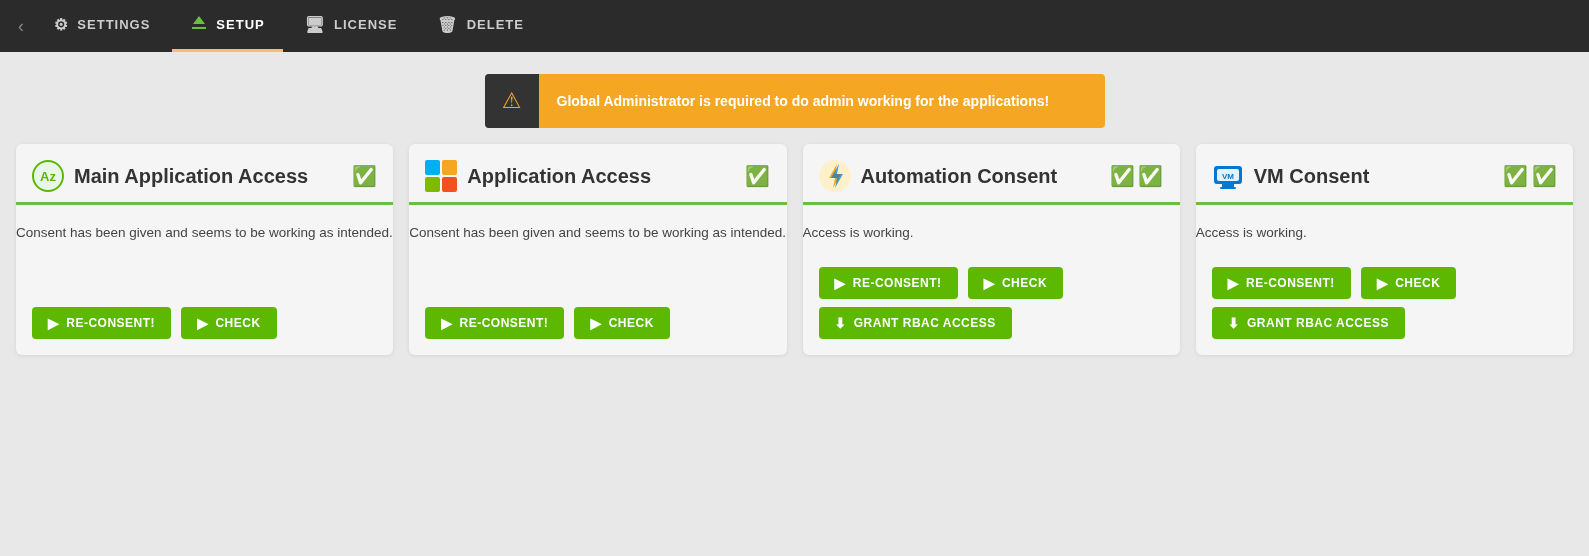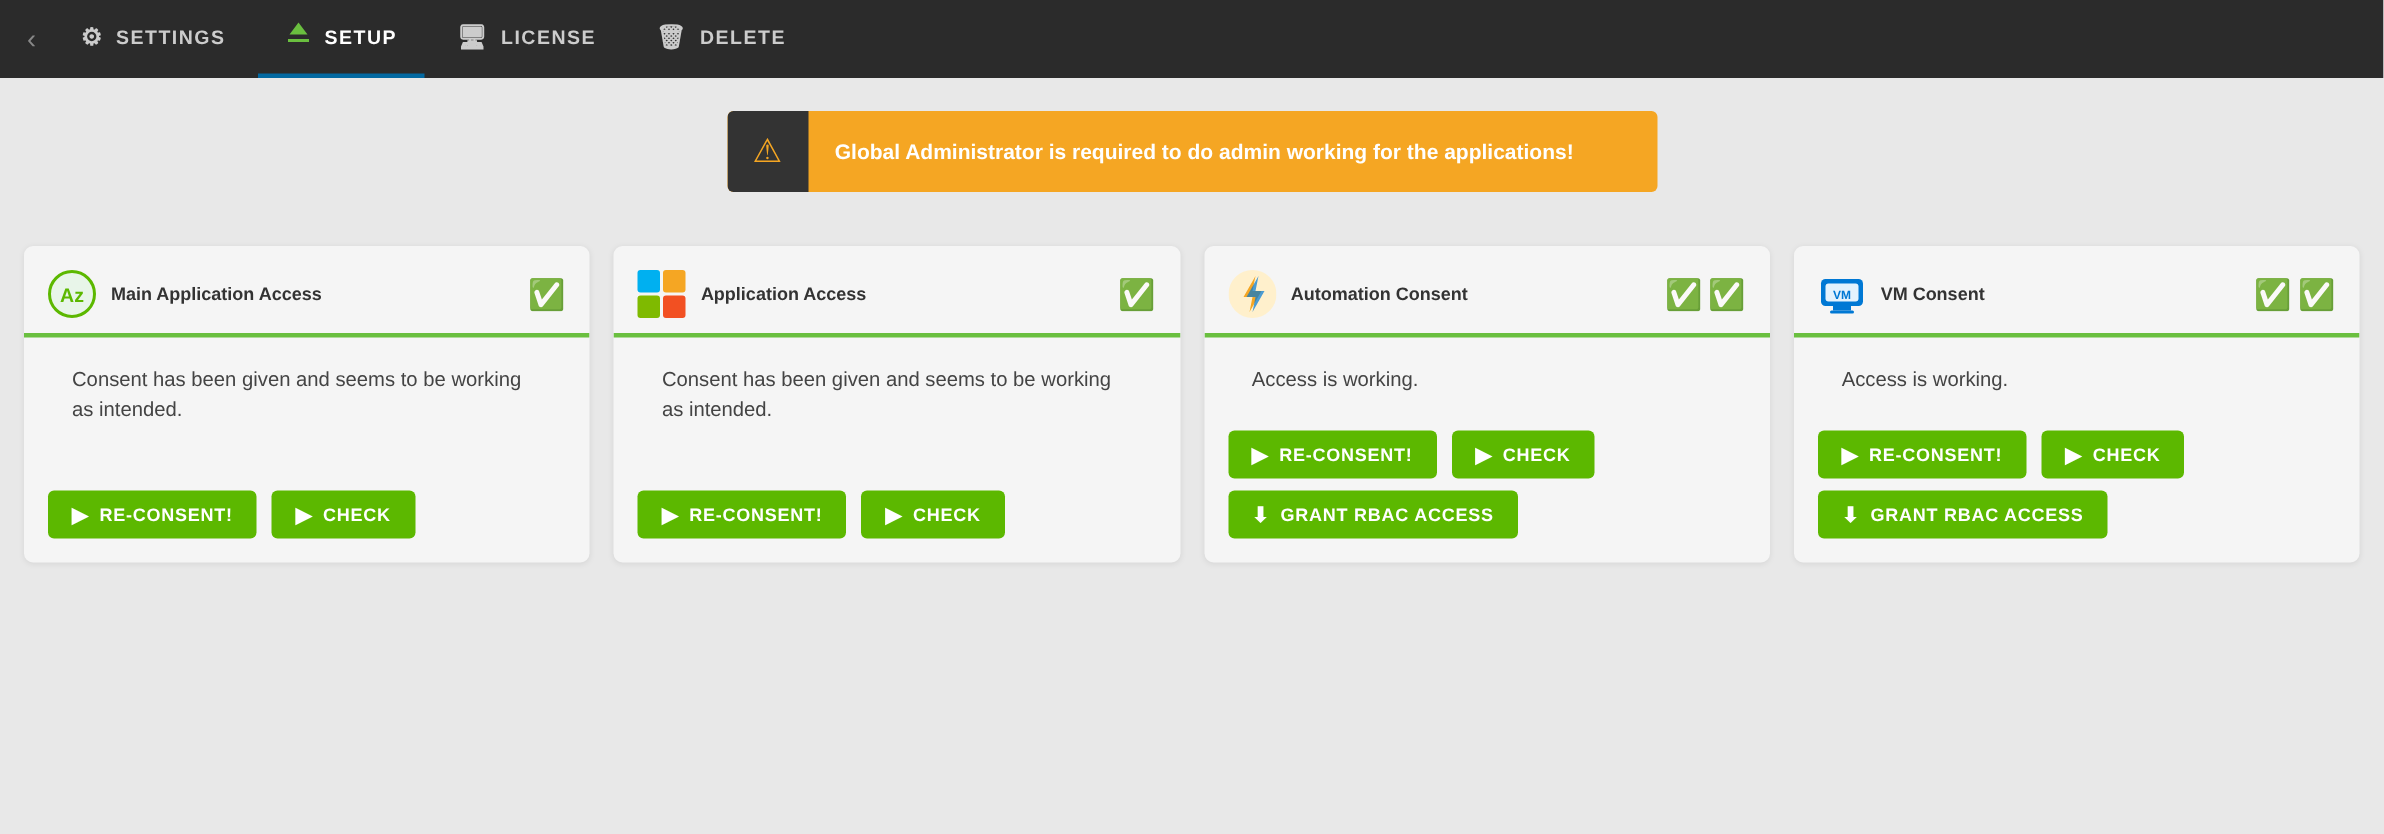--- a/index.html
+++ b/index.html
@@ -36,21 +36,21 @@
       color: #ccc;
       font-size: 13px;
       font-weight: 600;
       letter-spacing: 1px;
       cursor: pointer;
       text-transform: uppercase;
       border-bottom: 3px solid transparent;
     }
     .nav-item.active {
       color: #fff;
-      border-bottom: 3px solid #0369a1;
+      border-bottom: 3px solid #fdba74;
     }
     .nav-item .nav-icon {
       font-size: 16px;
     }
 
     
     .alert-container {
       display: flex;
       justify-content: center;
       padding: 22px 0 16px;
@@ -93,38 +93,37 @@
 
     .card {
       background: #f5f5f5;
       border-radius: 6px;
       flex: 1;
       min-width: 0;
       display: flex;
       flex-direction: column;
       overflow: hidden;
       box-shadow: 0 1px 4px rgba(0,0,0,0.08);
-      margin-top: 20px;
     }
 
     .card-header {
       display: flex;
       align-items: center;
       justify-content: space-between;
       padding: 16px 16px 10px;
     }
 
     .card-title-row {
       display: flex;
       align-items: center;
       gap: 10px;
     }
 
     .card-title {
-      font-size: 12px;
+      font-size: 20px;
       font-weight: 600;
       color: #333;
     }
 
     .card-icons-right {
       display: flex;
       gap: 4px;
       align-items: center;
     }
 
@@ -133,21 +132,21 @@
       font-size: 20px;
     }
 
     .card-divider {
       height: 3px;
       background: #6abf3f;
       width: 100%;
     }
 
     .card-body {
-      padding: 18px 32px 12px;
+      padding: 18px 0 12px;
       flex: 1;
       color: #444;
       font-size: 13.5px;
       line-height: 1.5;
     }
 
     .card-footer {
       padding: 12px 16px 16px;
       display: flex;
       flex-direction: column;

